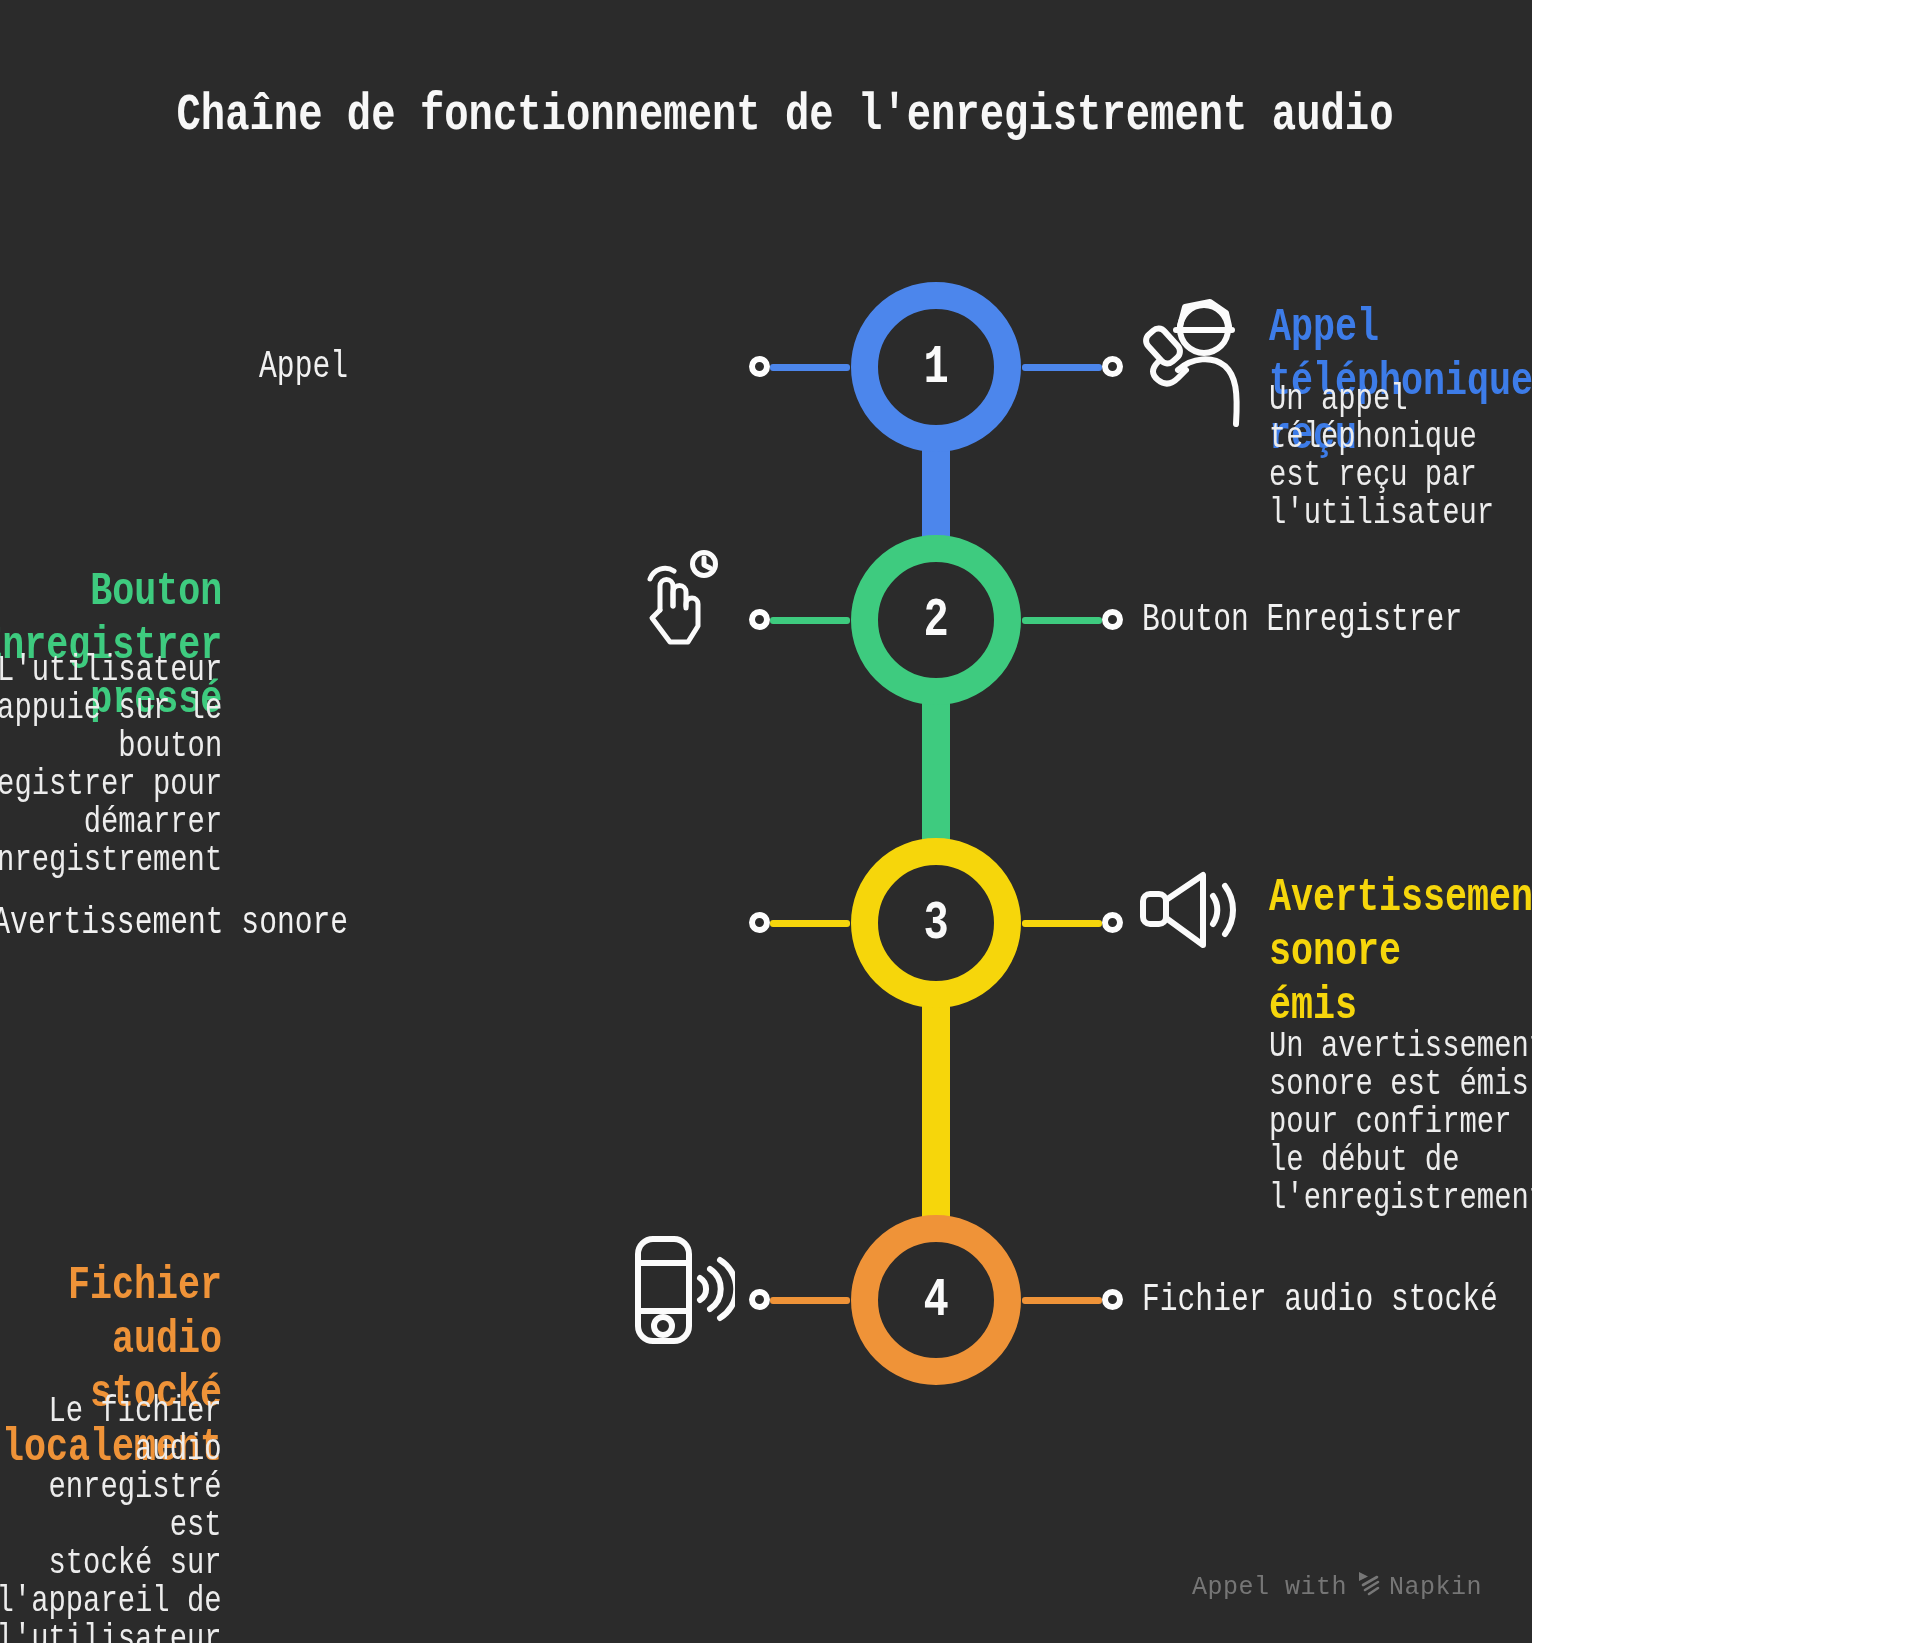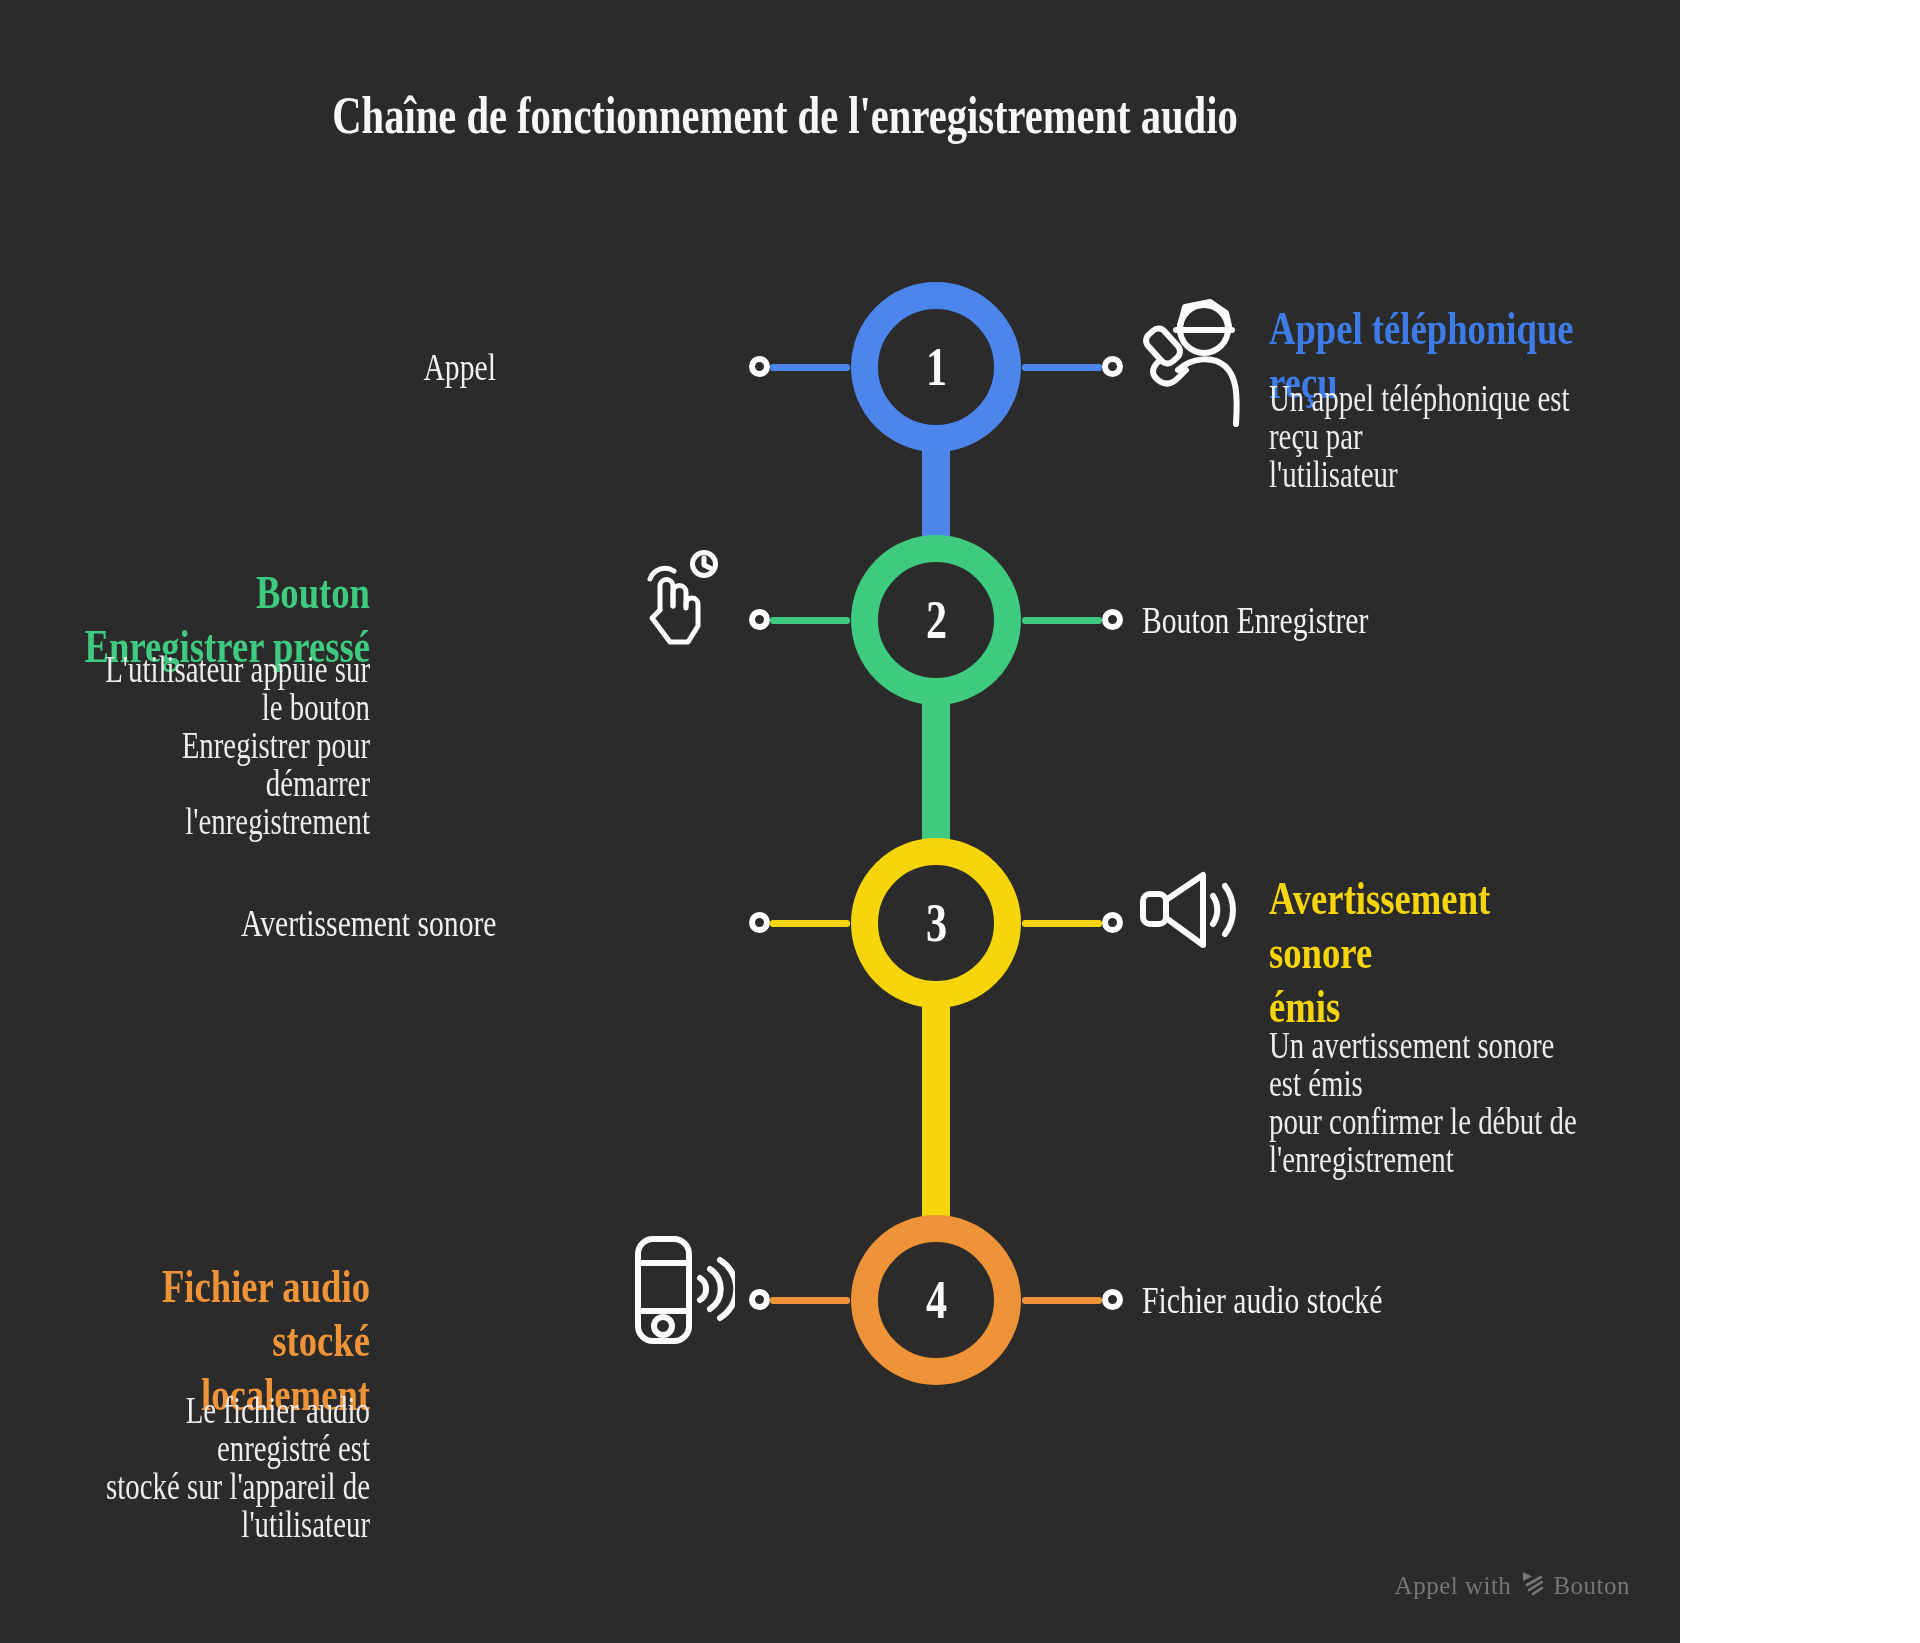--- a/index.html
+++ b/index.html
@@ -1,20 +1,20 @@
 <!DOCTYPE html>
 <html><head>
 <meta charset="utf-8">
 <style>
   html,body { margin:0; padding:0; }
   .canvas {
     position:relative;
-    width:1680px; height:1643px;
+    width:1532px; height:1643px;
     background:#2b2b2b;
-    font-family:Liberation Serif, serif;
+    font-family:Liberation Mono, monospace;
     overflow:hidden;
   }
   
   .cx   { transform:scaleX(0.78); }
   .o-l  { transform-origin:left top; }
   .o-r  { transform-origin:right top; text-align:right; }
   .o-c  { transform-origin:center top; }
 
   .title {
     position:absolute; left:0; top:88px; width:1570px;
@@ -189,16 +189,16 @@
     <span>
       <svg width="24" height="26" viewBox="0 0 24 26">
         <path d="M3 2 L12 6.5 L3 11 Z" fill="#777777"></path>
         <g fill="none" stroke="#777777" stroke-width="2.6" stroke-linecap="round">
           <path d="M7 15 L21 7"></path>
           <path d="M9 20 L22 12"></path>
           <path d="M13 24 L22 18"></path>
         </g>
       </svg>
     </span>
-    <span>Bouton</span>
+    <span>Napkin</span>
   </div>
 
 </div>
 
 </body></html>

